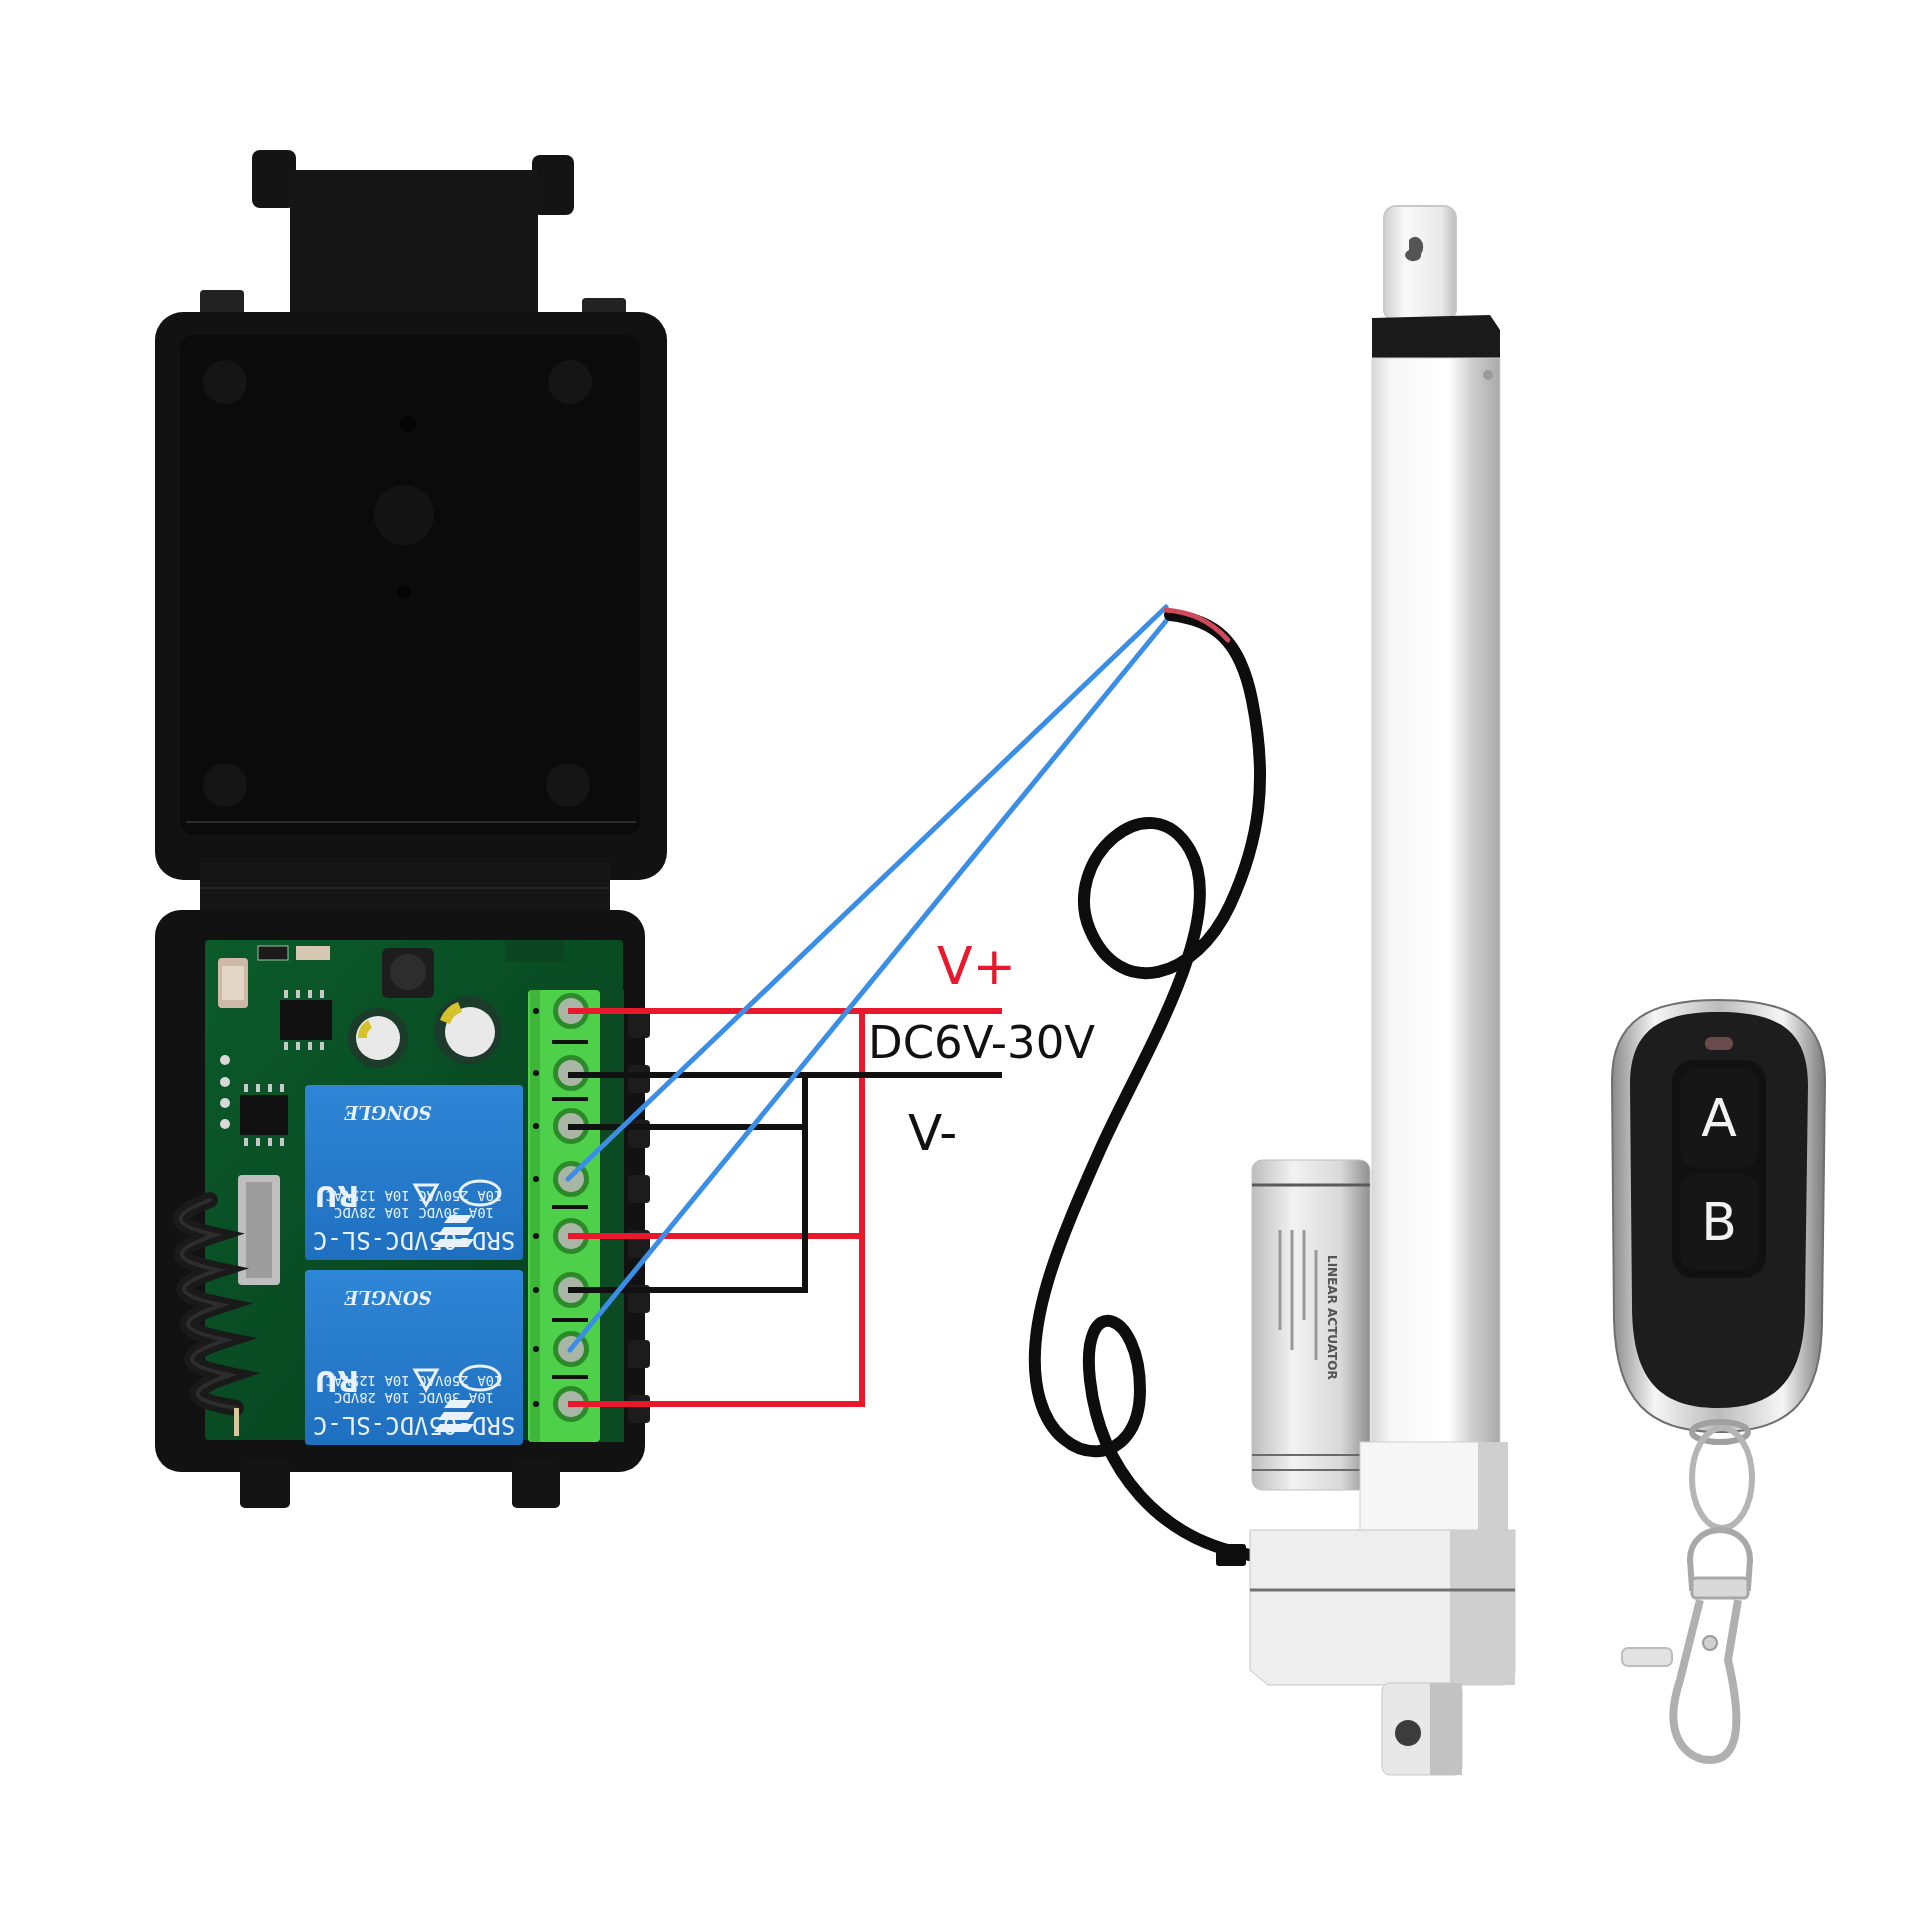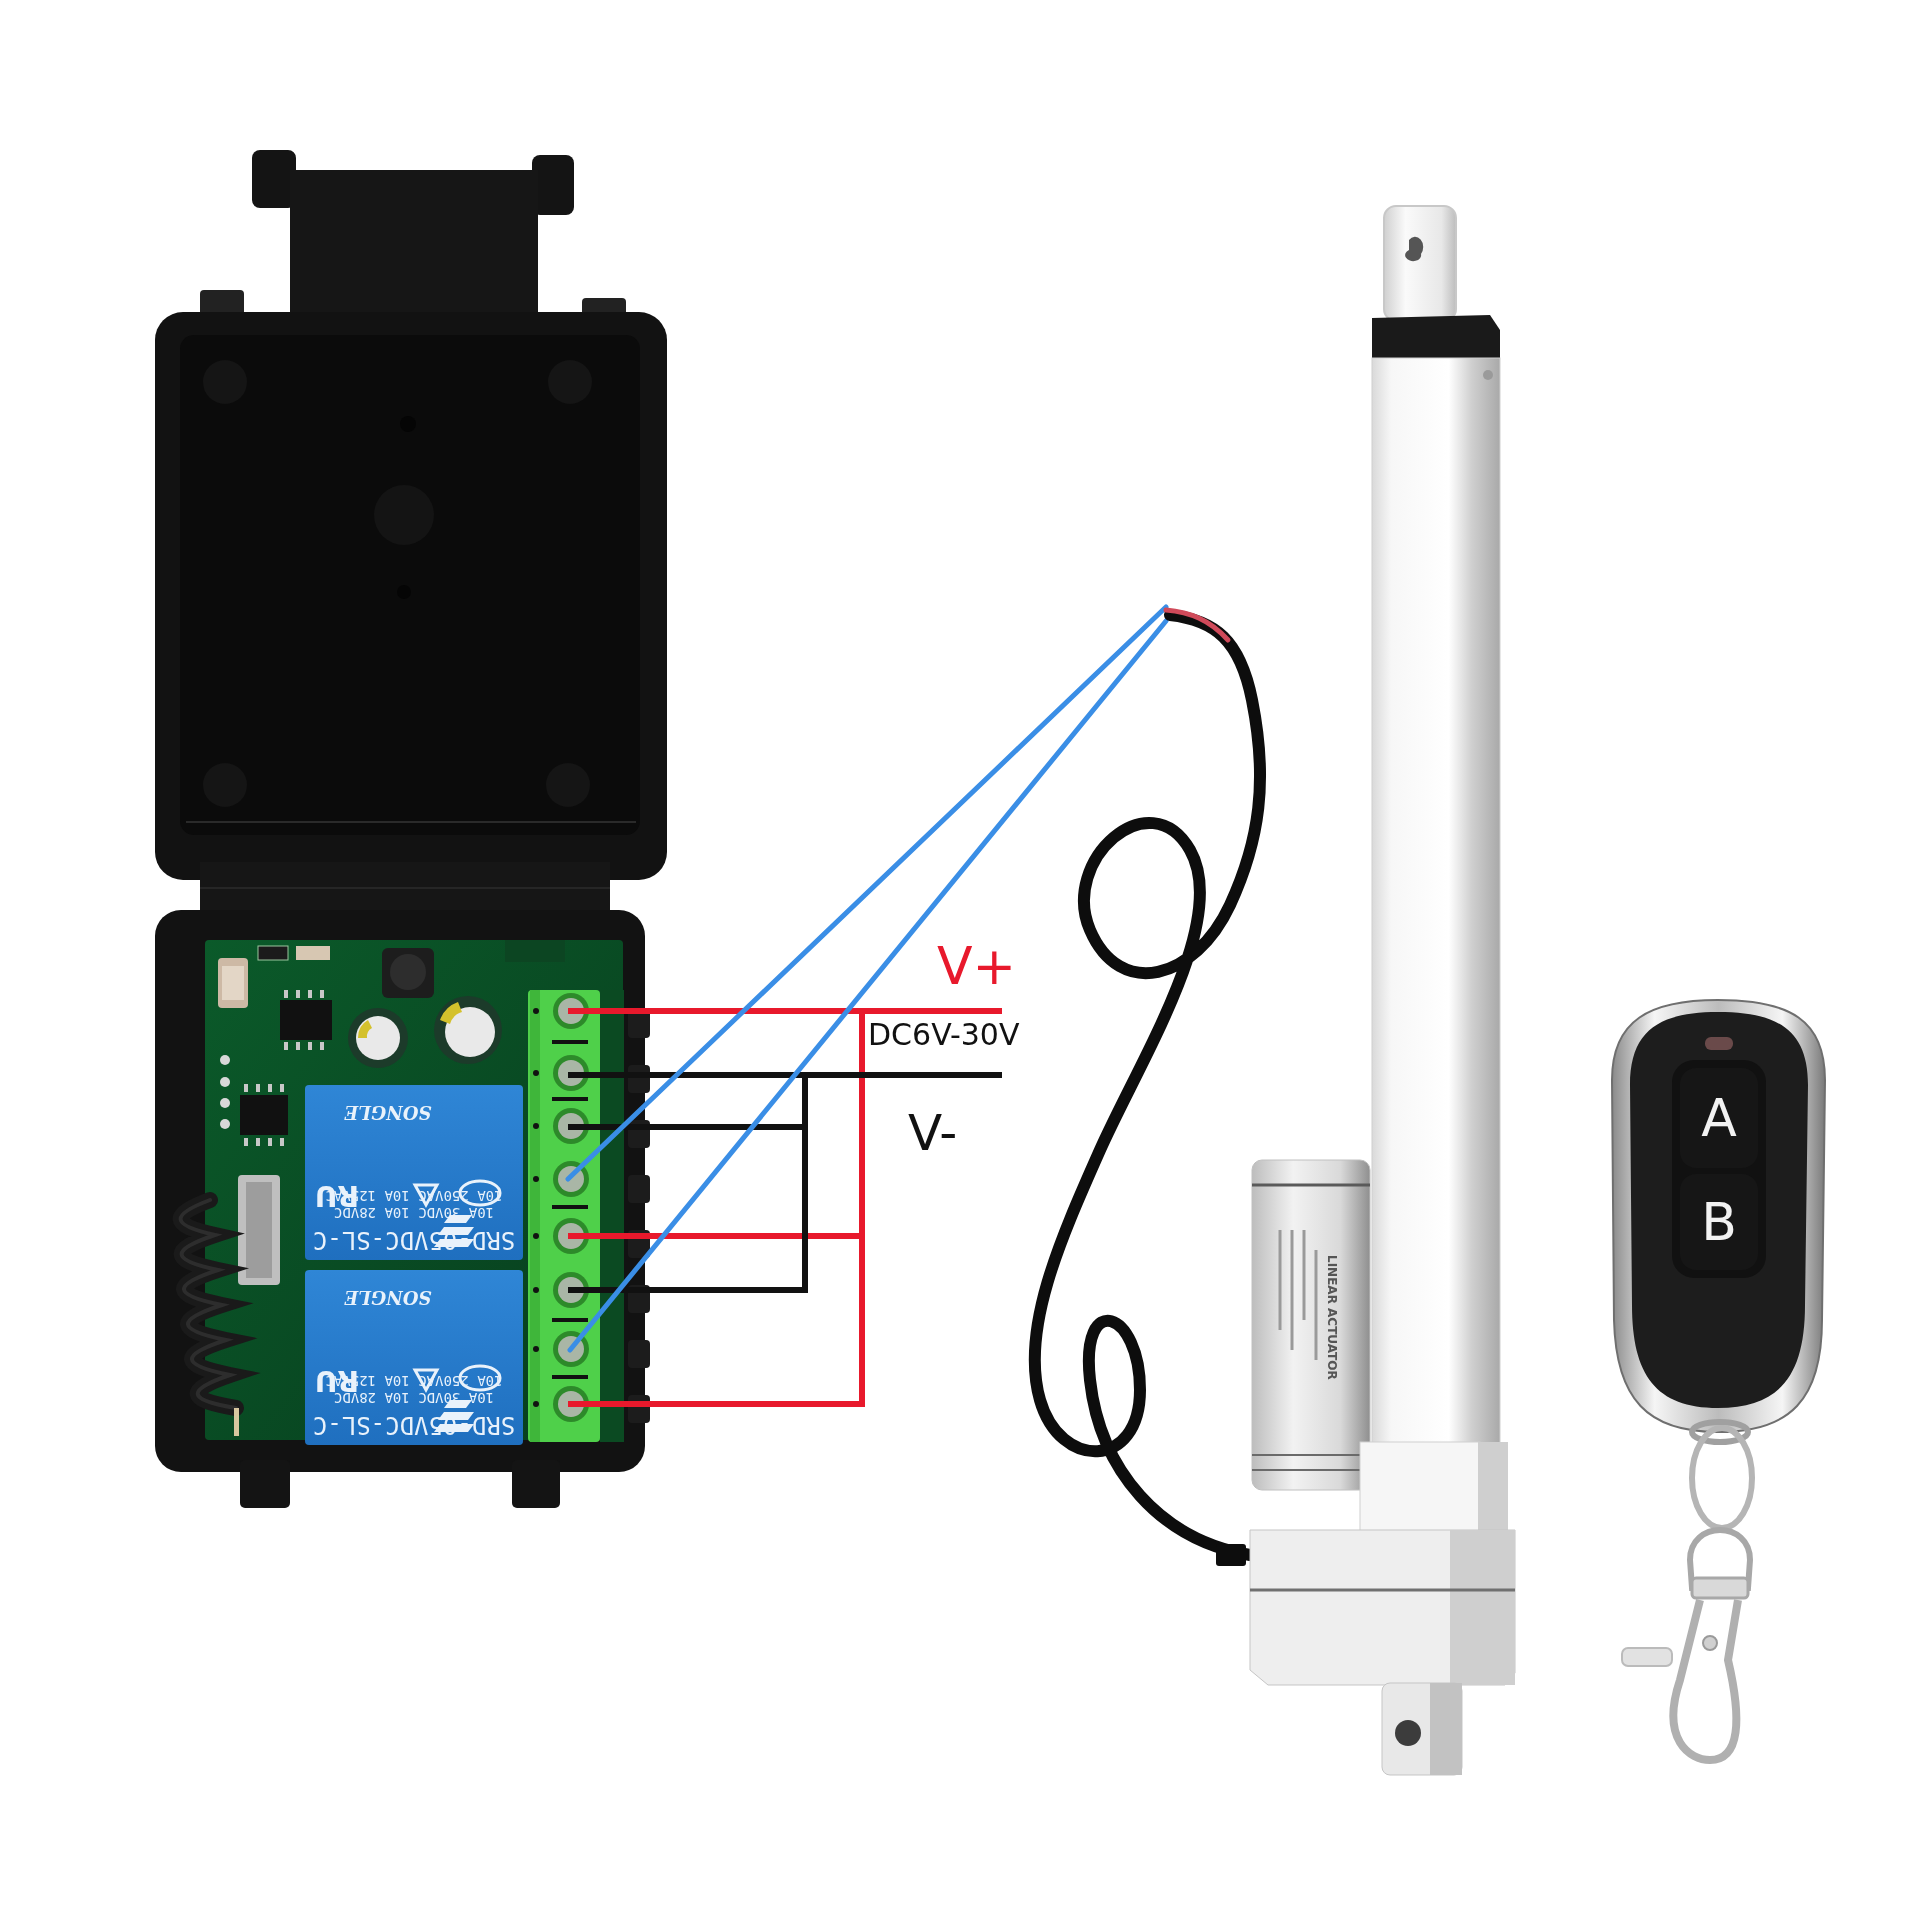--- a/index.html
+++ b/index.html
@@ -1,20 +1,20 @@
 <!DOCTYPE html>
 <html><head>
 <meta charset="utf-8">
 <style>
   html, body { margin:0; padding:0; background:#ffffff; }
   body { width:1920px; height:1920px; position:relative; overflow:hidden; font-family:"DejaVu Sans", sans-serif; }
   svg.scene { position:absolute; left:0; top:0; width:1920px; height:1920px; }
   .label { position:absolute; white-space:nowrap; line-height:1; }
   .vplus { left:937px; top:940px; font-size:52px; color:#e8192c; }
-  .dcrange { left:868px; top:1020px; font-size:30px; color:#111; }
+  .dcrange { left:868px; top:1020px; font-size:45px; color:#111; }
   .vminus { left:908px; top:1108px; font-size:50px; color:#111; }
   .remote-btn-label { position:absolute; color:#f2f2f2; font-size:52px; text-align:center; width:80px; line-height:1; }
 </style>
 </head>
 <body>
 
 <svg class="scene" viewBox="0 0 1920 1920" xmlns="http://www.w3.org/2000/svg">
   <defs>
     <linearGradient id="tubeGrad" x1="0" x2="1" y1="0" y2="0">
       <stop offset="0" stop-color="#d9d9d9"></stop>

